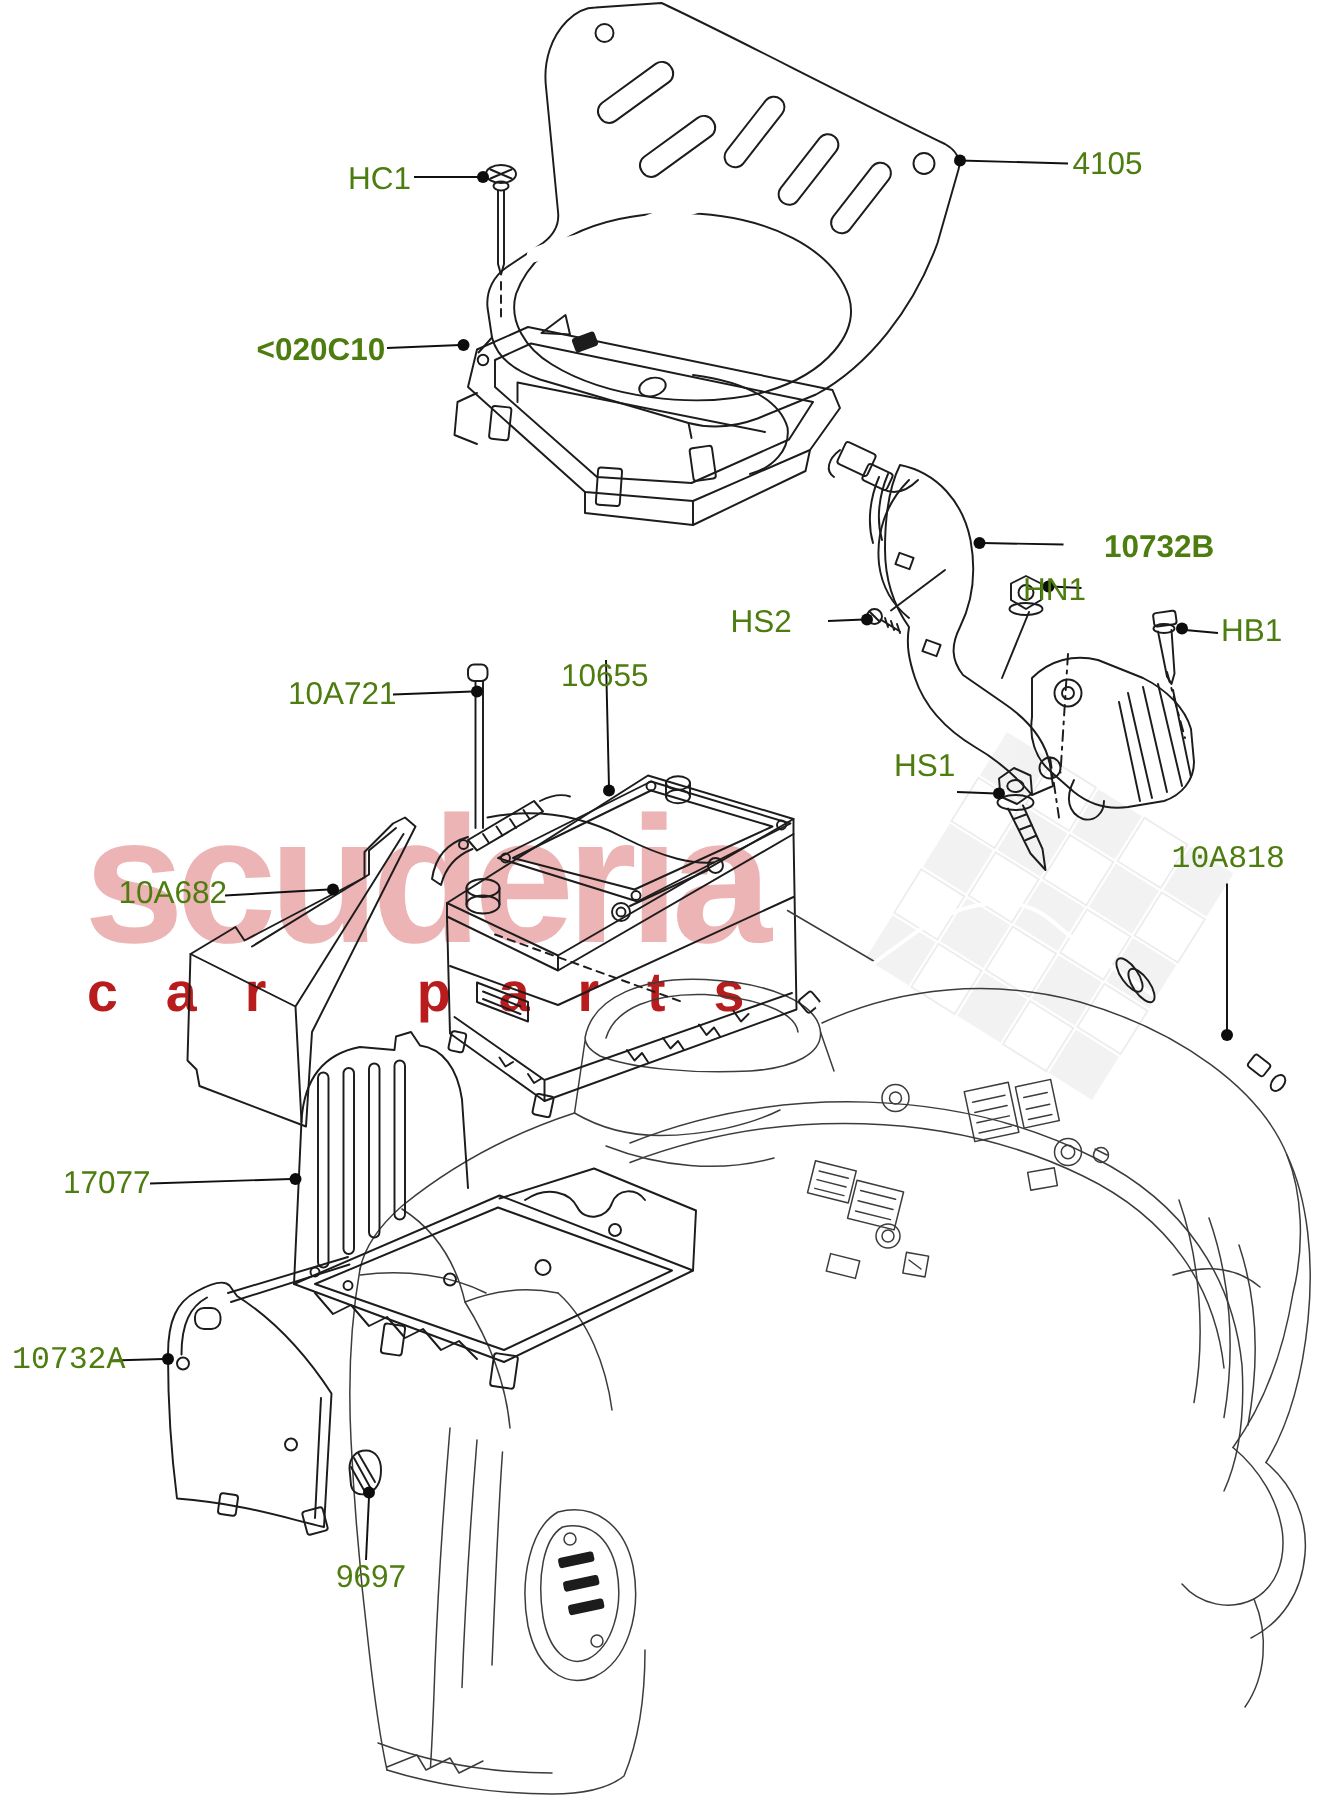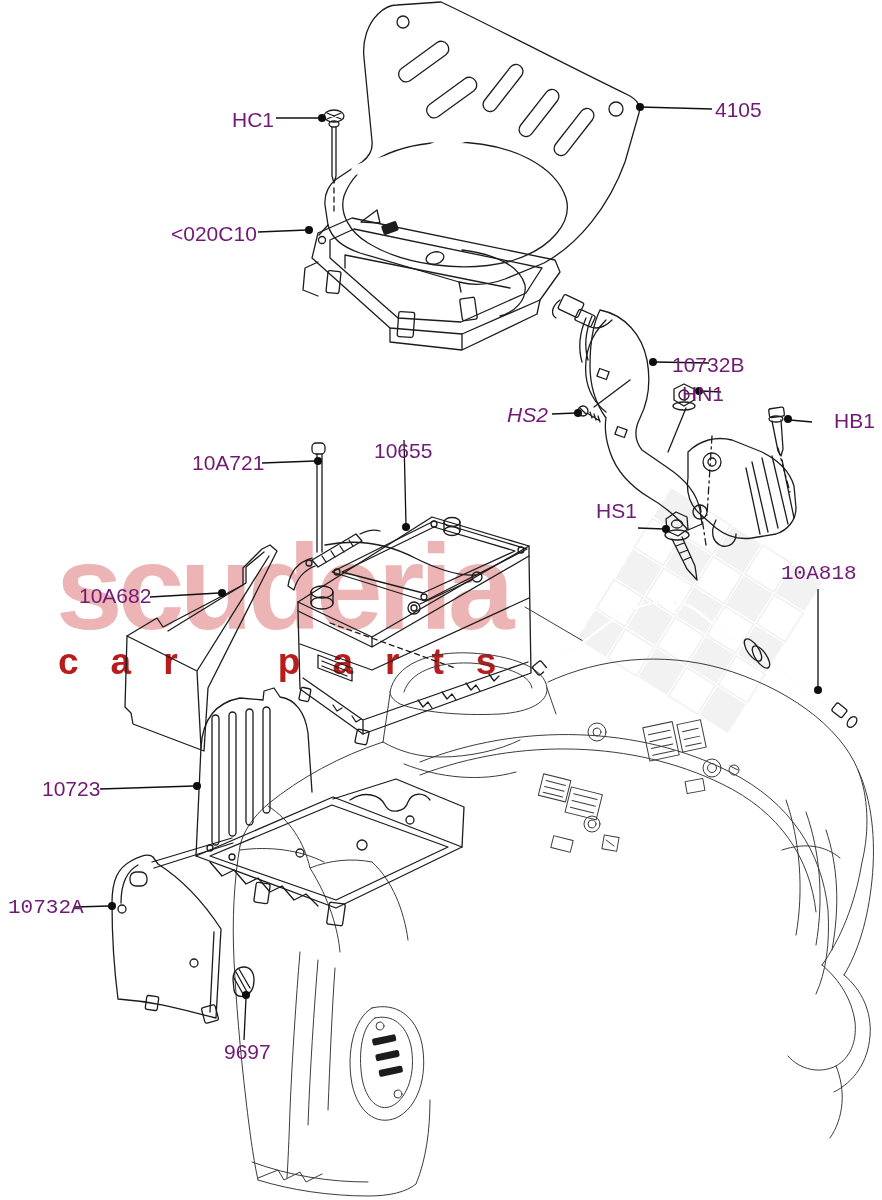--- a/index.html
+++ b/index.html
@@ -3,21 +3,21 @@
 <meta charset="utf-8">
 <style>
   html,body{margin:0;padding:0;background:#fff;}
   .stage{position:relative;width:882px;height:1200px;background:#ffffff;overflow:hidden;
          font-family:"Liberation Sans","DejaVu Sans",sans-serif;}
   .wm-brand{position:absolute;left:56px;top:527px;font-size:120px;font-weight:bold;
             letter-spacing:-5px;line-height:1;color:#ecb4b4;user-select:none;}
   .wm-sub{position:absolute;left:58px;top:643px;font-size:37px;font-weight:bold;
           letter-spacing:32px;word-spacing:26px;line-height:1;color:#b91c1c;user-select:none;}
   svg.art{position:absolute;left:0;top:0;}
-  .callout{position:absolute;font-size:21px;line-height:1.05;color:#701a75;white-space:nowrap;cursor:pointer;}
+  .callout{position:absolute;font-size:21px;line-height:1.05;color:#4d7c0f;white-space:nowrap;cursor:pointer;}
   
   .p{fill:none;stroke:#1c1c1c;stroke-width:1.3;stroke-linejoin:round;stroke-linecap:round;}
   .t{fill:none;stroke:#3c3c3c;stroke-width:1;stroke-linejoin:round;stroke-linecap:round;}
   .wh{fill:none;stroke:#ffffff;stroke-linejoin:round;stroke-linecap:round;}
   .dk{fill:#1c1c1c;stroke:none;}
   .dot{fill:#0d0d0d;stroke:none;}
   .lead{fill:none;stroke:#101010;stroke-width:1.3;}
   .dash{stroke-dasharray:7 4 2 4;}
   .dsh2{stroke-dasharray:5 4;}
   rect.c0{fill:#e9e9e9;stroke:none;}
@@ -335,27 +335,27 @@
         <circle class="dot" cx="197" cy="786" r="4"></circle>
       <path class="lead" d="M75,907 L109,906"></path>
         <circle class="dot" cx="112" cy="906" r="4"></circle>
       <path class="lead" d="M244,1040 L246,998"></path>
         <circle class="dot" cx="246" cy="995" r="4"></circle>
     </g>
   </svg>
 
   <div class="callout" style="left:232px;top:109px;">HC1</div>
   <div class="callout" style="left:715px;top:99px;text-align:right;">4105</div>
-  <div class="callout" style="left:171px;top:223px;">&lt;020C10</div>
-  <div class="callout" style="left:672px;top:354px;">10732B</div>
+  <div class="callout" style="left:171px;top:223px;font-weight:bold;">&lt;020C10</div>
+  <div class="callout" style="left:736px;top:354px;font-weight:bold;">10732B</div>
   <div class="callout" style="left:682px;top:383px;">HN1</div>
-  <div class="callout" style="left:507px;top:404px;font-style:italic;">HS2</div>
-  <div class="callout" style="left:814px;top:410px;margin-left:20px;">HB1</div>
+  <div class="callout" style="left:487px;top:404px;">HS2</div>
+  <div class="callout" style="left:814px;top:410px;">HB1</div>
   <div class="callout" style="left:596px;top:500px;">HS1</div>
   <div class="callout" style="left:374px;top:440px;">10655</div>
   <div class="callout" style="left:192px;top:452px;">10A721</div>
   <div class="callout" style="left:79px;top:585px;">10A682</div>
   <div class="callout" style="left:781px;top:563px;font-family:Liberation Mono, monospace;">10A818</div>
-  <div class="callout" style="left:42px;top:778px;">10723</div>
+  <div class="callout" style="left:42px;top:778px;">17077</div>
   <div class="callout" style="left:8px;top:897px;font-family:Liberation Mono, monospace;">10732A</div>
   <div class="callout" style="left:224px;top:1041px;text-align:right;">9697</div>
 
 </div>
 
 </body></html>

